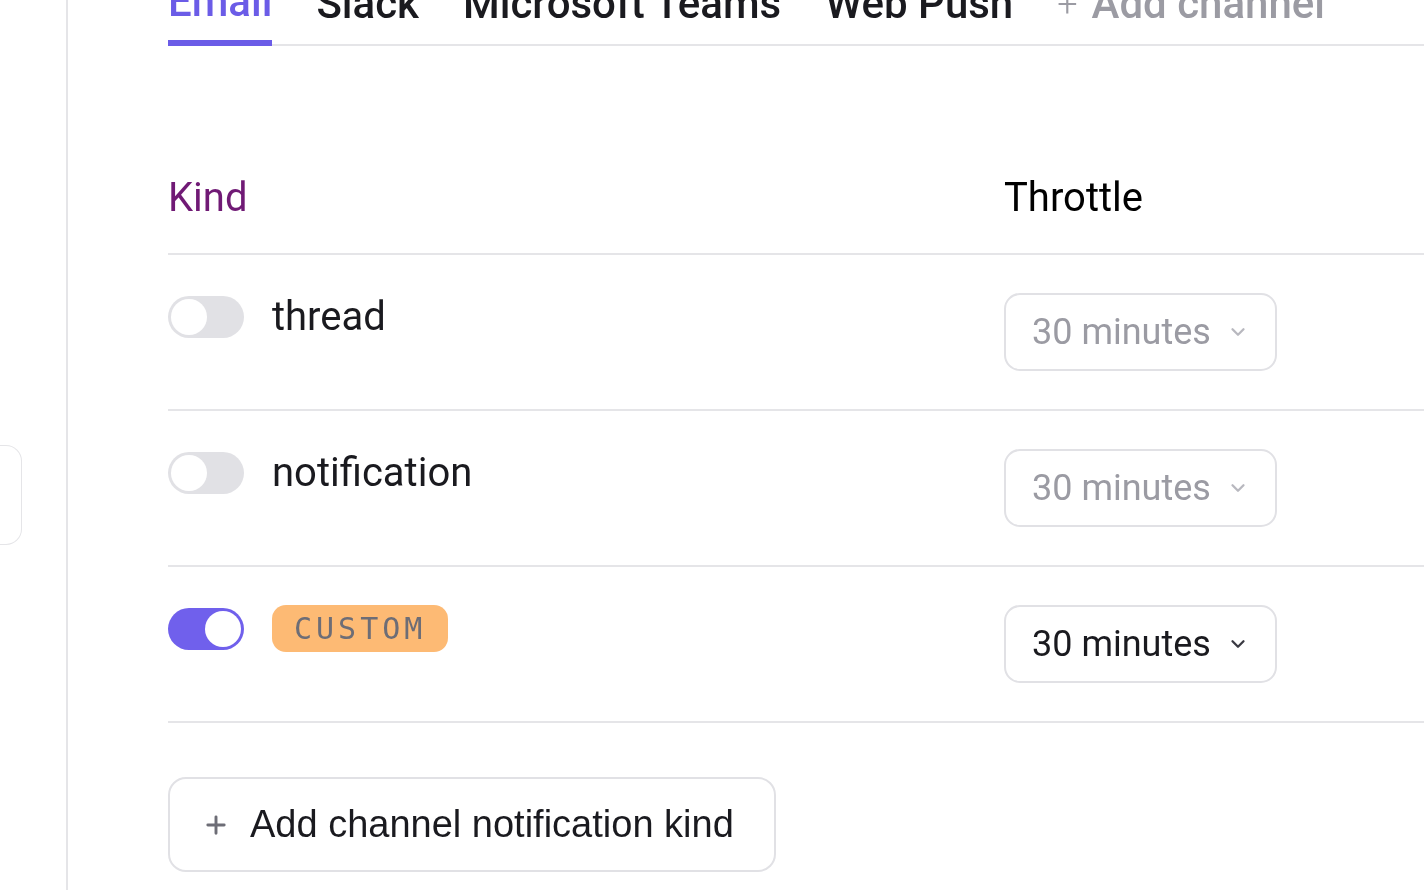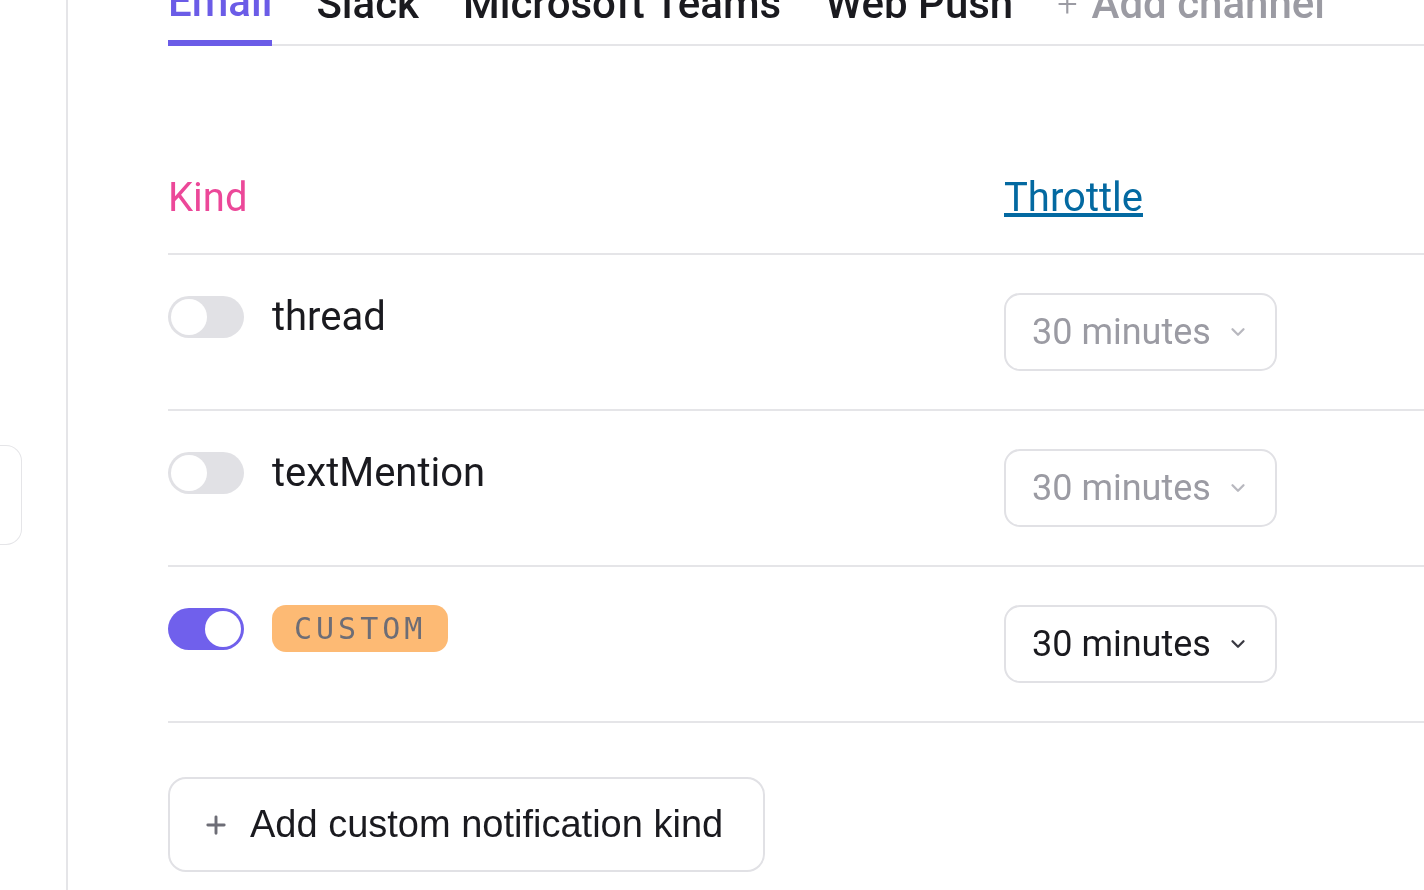--- a/index.html
+++ b/index.html
@@ -87,28 +87,27 @@
     }
     .table-header {
       display: flex;
       padding: 18px 0 32px 0;
       border-bottom: 2px solid #e5e5e8;
     }
     .col-kind {
       flex: 1;
       font-size: 40px;
       font-weight: 400;
-      color: #ec4899;
+      color: #701a75;
     }
     .col-throttle {
       width: 420px;
       font-size: 40px;
       font-weight: 400;
-      color: #0369a1;
-      text-decoration: underline;
+      color: #000000;
     }
     .table-row {
       display: flex;
       align-items: flex-start;
       padding: 38px 0;
       border-bottom: 2px solid #e5e5e8;
     }
     .kind-cell {
       flex: 1;
       display: flex;
@@ -257,21 +256,21 @@
           </span>
         </div>
       </div>
     </div>
 
     <div class="table-row">
       <div class="kind-cell">
         <div class="toggle">
           <div class="toggle-knob"></div>
         </div>
-        <span class="kind-label">textMention</span>
+        <span class="kind-label">notification</span>
       </div>
       <div class="throttle-cell">
         <div class="select disabled">
           <span>30 minutes</span>
           <span class="chevron">
             <svg viewBox="0 0 24 24" fill="none">
                 <path d="M6 9l6 6 6-6" stroke="#6d6d76" stroke-width="2.5" stroke-linecap="round" stroke-linejoin="round"></path>
               </svg>
           </span>
         </div>
@@ -297,16 +296,16 @@
       </div>
     </div>
   </div>
 
   <button class="add-btn">
     <span class="plus-icon">
       <svg viewBox="0 0 24 24" fill="none">
           <path d="M12 5v14M5 12h14" stroke="#6d6d76" stroke-width="2.5" stroke-linecap="round"></path>
         </svg>
     </span>
-    <span>Add custom notification kind</span>
+    <span>Add channel notification kind</span>
   </button>
 
 </div>
 
 </body></html>

